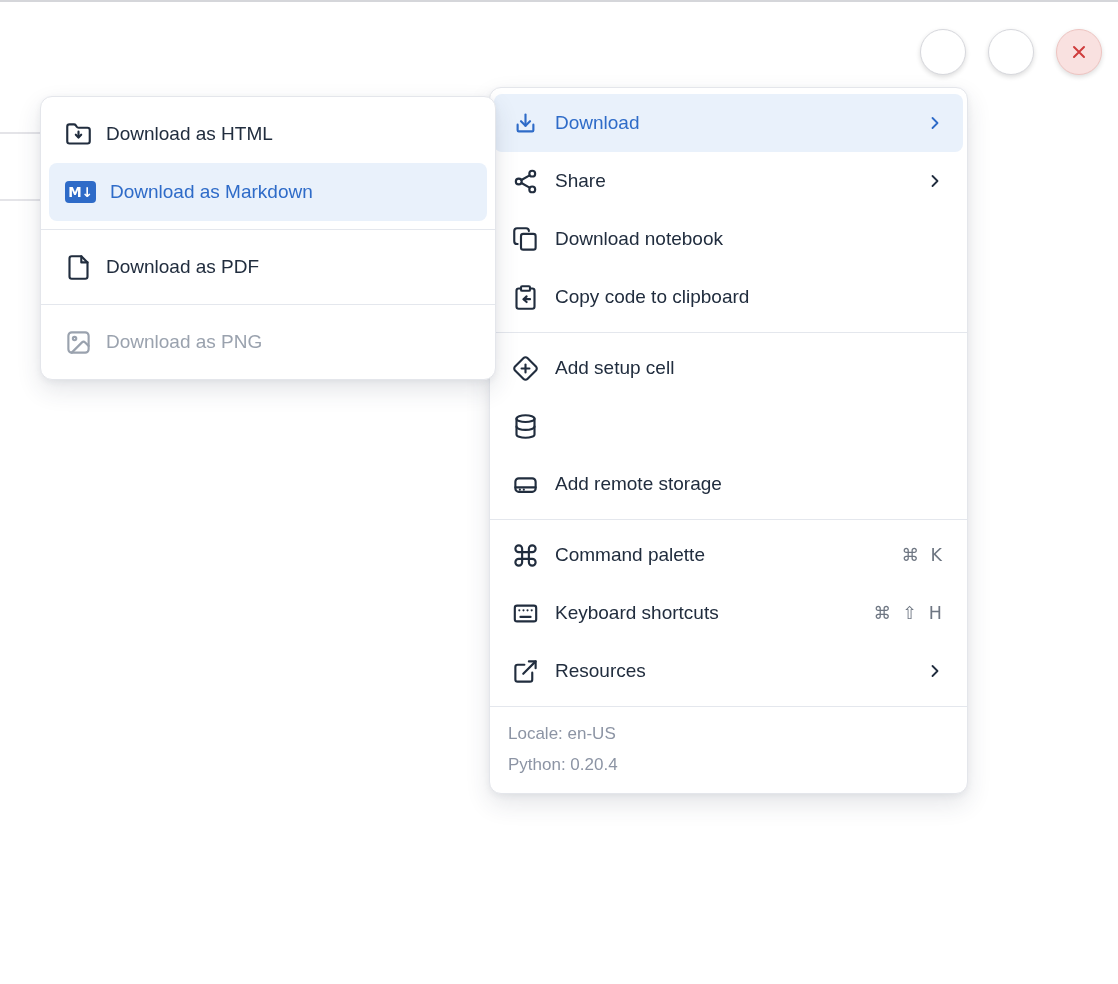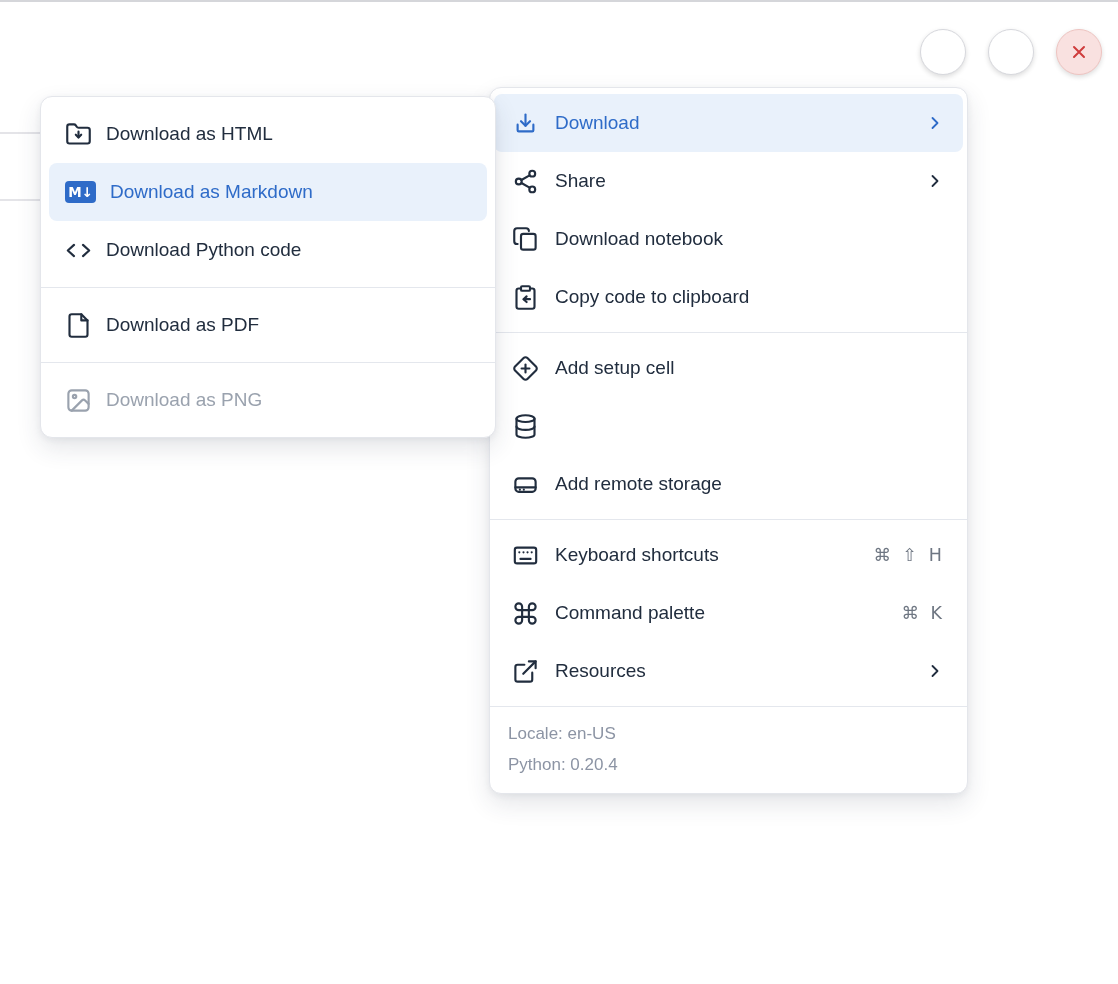--- a/index.html
+++ b/index.html
@@ -171,39 +171,39 @@
           <path d="M7 16.6h.01"></path>
           <path d="M10.5 16.6h.01"></path>
       </svg>
       <span class="lbl">Add remote storage</span>
     </div>
   </div>
 
   <div class="group">
     <div class="item">
       <svg class="ic" viewBox="0 0 24 24">
+        <path d="M15 6v12a3 3 0 1 0 3-3H6a3 3 0 1 0 3 3V6a3 3 0 1 0-3 3h12a3 3 0 1 0-3-3"></path>
+      </svg>
+      <span class="lbl">Command palette</span>
+      <span class="shortcut">⌘ K</span>
+    </div>
+    <div class="item">
+      <svg class="ic" viewBox="0 0 24 24">
         <rect x="2.5" y="5" width="19" height="14" rx="2"></rect>
         <path d="M6.5 9.2h.01"></path>
           <path d="M10.2 9.2h.01"></path>
           <path d="M13.8 9.2h.01"></path>
           <path d="M17.5 9.2h.01"></path>
         <path d="M7.5 15h9"></path>
       </svg>
       <span class="lbl">Keyboard shortcuts</span>
       <span class="shortcut">⌘ ⇧ H</span>
     </div>
     <div class="item">
       <svg class="ic" viewBox="0 0 24 24">
-        <path d="M15 6v12a3 3 0 1 0 3-3H6a3 3 0 1 0 3 3V6a3 3 0 1 0-3 3h12a3 3 0 1 0-3-3"></path>
-      </svg>
-      <span class="lbl">Command palette</span>
-      <span class="shortcut">⌘ K</span>
-    </div>
-    <div class="item">
-      <svg class="ic" viewBox="0 0 24 24">
         <path d="M15 3h6v6"></path>
           <path d="M10 14 21 3"></path>
           <path d="M18 13v6a2 2 0 0 1-2 2H5a2 2 0 0 1-2-2V8a2 2 0 0 1 2-2h6"></path>
       </svg>
       <span class="lbl">Resources</span>
       <svg class="chev" viewBox="0 0 24 24">
           <path d="m9 6 6 6-6 6"></path>
         </svg>
     </div>
   </div>
@@ -221,27 +221,20 @@
         <path d="M20 20a2 2 0 0 0 2-2V8a2 2 0 0 0-2-2h-7.9a2 2 0 0 1-1.69-.9L9.6 3.9A2 2 0 0 0 7.93 3H4a2 2 0 0 0-2 2v13a2 2 0 0 0 2 2Z"></path>
         <path d="M12 9.5v5"></path>
           <path d="m9.6 12.2 2.4 2.4 2.4-2.4"></path>
       </svg>
       <span class="lbl">Download as HTML</span>
     </div>
     <div class="item highlight">
       <span class="md-badge">M↓</span>
       <span class="lbl">Download as Markdown</span>
     </div>
-    <div class="item">
-      <svg class="ic" viewBox="0 0 24 24">
-        <path d="m8 7-5.5 5L8 17"></path>
-          <path d="m16 7 5.5 5L16 17"></path>
-      </svg>
-      <span class="lbl">Download Python code</span>
-    </div>
   </div>
 
   <div class="group">
     <div class="item">
       <svg class="ic" viewBox="0 0 24 24">
         <path d="M14.5 2H6a2 2 0 0 0-2 2v16a2 2 0 0 0 2 2h12a2 2 0 0 0 2-2V7.5z"></path>
         <path d="M14.5 2v5.5H20"></path>
       </svg>
       <span class="lbl">Download as PDF</span>
     </div>

